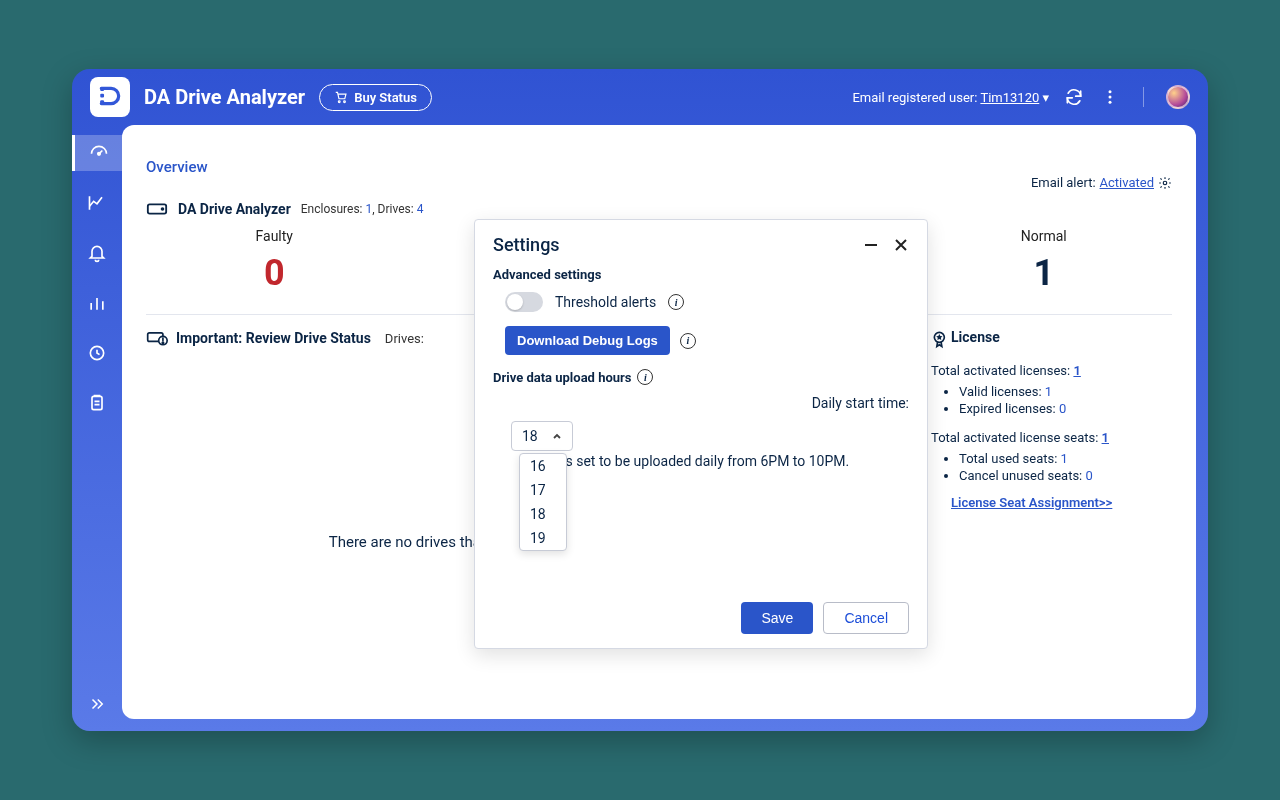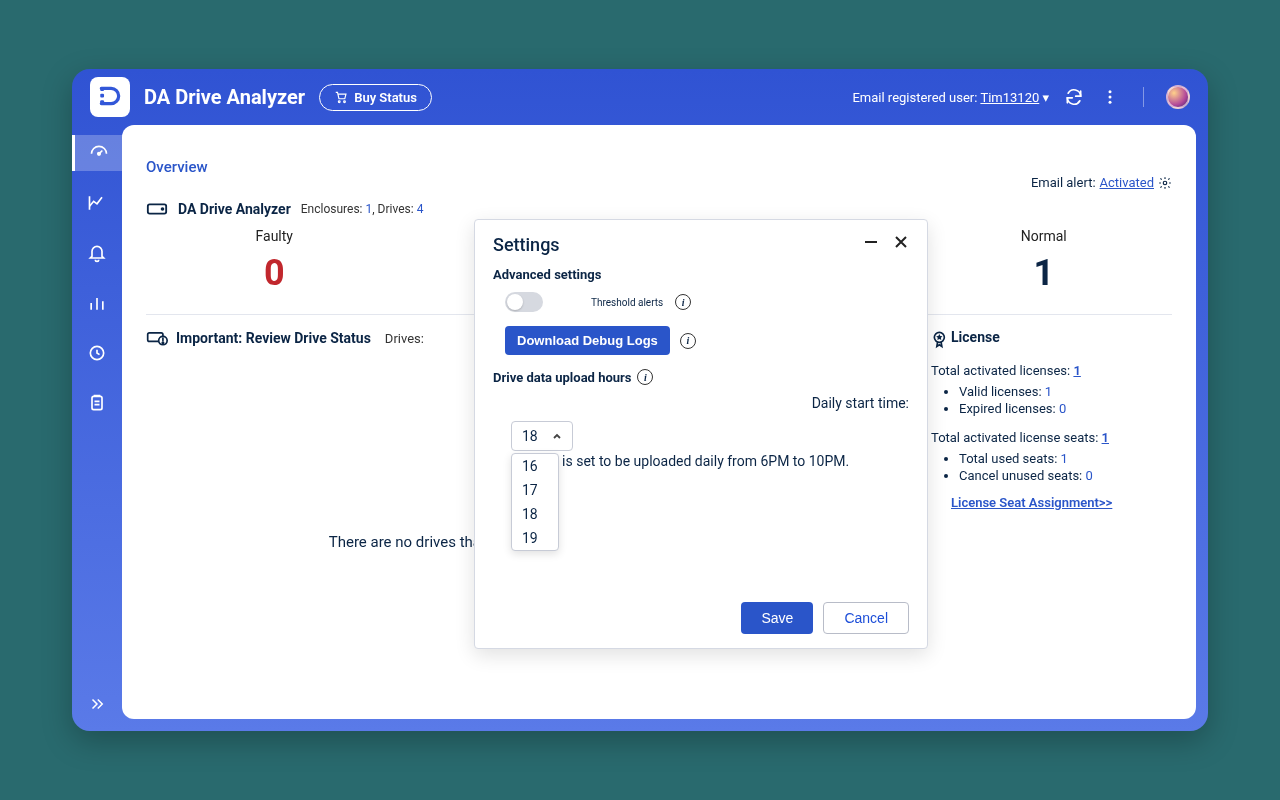--- a/index.html
+++ b/index.html
@@ -127,34 +127,34 @@
   position: absolute;
   left: 352px; top: 94px;
   width: 454px; height: 430px;
   background: #fff;
   border: 1px solid #d5d9e3;
   border-radius: 4px;
   box-shadow: 0 6px 20px rgba(0,0,0,0.12);
   padding: 14px 18px;
   display: flex; flex-direction: column;
 }
-.modal-head { display: flex; }
+.modal-head { display: flex; align-items: center; }
 .modal-title { font-size: 18px; font-weight: 500; flex: 1; }
 .modal-icons { display: flex; gap: 14px; }
 .modal-icons span { cursor: pointer; font-size: 16px; line-height: 1; }
 .sec-label { font-size: 13px; font-weight: 700; margin-top: 12px; }
 .toggle-row { display: flex; align-items: center; gap: 12px; margin-top: 10px; margin-left: 12px; }
 .toggle {
   width: 38px; height: 20px; background: #d6d9e0; border-radius: 10px; position: relative; cursor: pointer;
 }
 .toggle::after {
   content: ""; position: absolute; width: 16px; height: 16px; background: #fff; border-radius: 50%; top: 2px; left: 2px;
   box-shadow: 0 1px 2px rgba(0,0,0,0.2);
 }
-.toggle-label { font-size: 10px; margin-left: 36px; }
+.toggle-label { font-size: 14px; }
 .info-icon {
   width: 16px; height: 16px; border: 1.3px solid #333; border-radius: 50%;
   display: inline-flex; align-items: center; justify-content: center;
   font-size: 10px; font-weight: 700; font-style: italic; font-family: Georgia, serif;
 }
 .dl-btn {
   background: #2a55c9; color: #fff; border: none; border-radius: 4px;
   padding: 7px 12px; font-size: 13px; font-weight: 600; cursor: pointer;
   margin-top: 14px; margin-left: 12px;
 }
@@ -162,21 +162,21 @@
 .upload-sec { font-size: 13px; font-weight: 700; margin-top: 14px; display: flex; align-items: center; gap: 6px; }
 .daily-label { font-size: 14px; margin-top: 10px; margin-left: 18px; text-align: right; }
 .select-row { margin-top: 10px; margin-left: 18px; position: relative; display: inline-block; }
 .select-box {
   border: 1px solid #c7cbd6; border-radius: 4px; padding: 6px 10px;
   width: 62px; display: flex; align-items: center; justify-content: space-between;
   font-size: 14px; cursor: pointer;
 }
 .select-box .chev { font-size: 11px; }
 .dropdown {
-  position: absolute; top: 32px; left: 0; width: 48px;
+  position: absolute; top: 32px; left: 8px; width: 48px;
   background: #fff; border: 1px solid #c7cbd6; border-radius: 4px;
   box-shadow: 0 3px 8px rgba(0,0,0,0.12);
   z-index: 5;
 }
 .dropdown div { padding: 4px 10px; font-size: 14px; cursor: pointer; }
 .upload-desc { font-size: 14px; margin-top: 10px; margin-left: 40px; }
 .modal-footer { margin-top: auto; display: flex; justify-content: flex-end; gap: 10px; }
 .btn-save { background: #2a55c9; color: #fff; border: none; border-radius: 4px; padding: 7px 20px; font-size: 14px; cursor: pointer; }
 .btn-cancel { background: #fff; color: #1d4ed8; border: 1px solid #b8bcc8; border-radius: 4px; padding: 7px 20px; font-size: 14px; cursor: pointer; }
 svg { display: block; }

